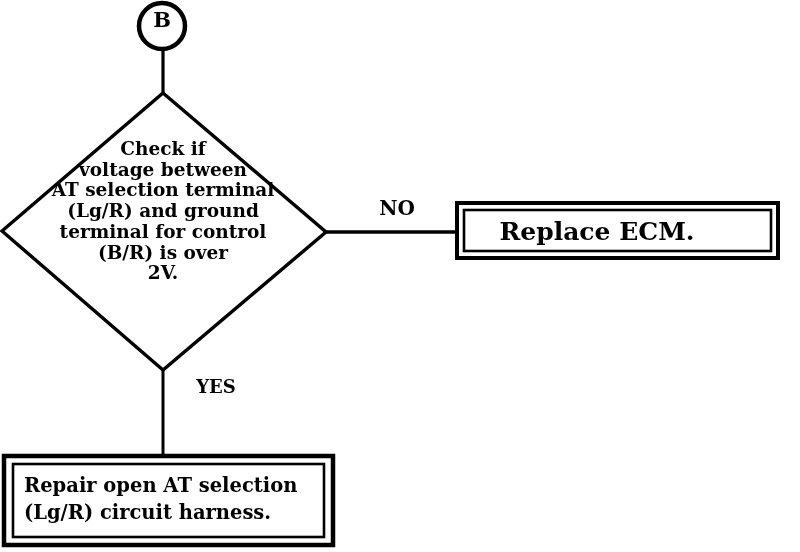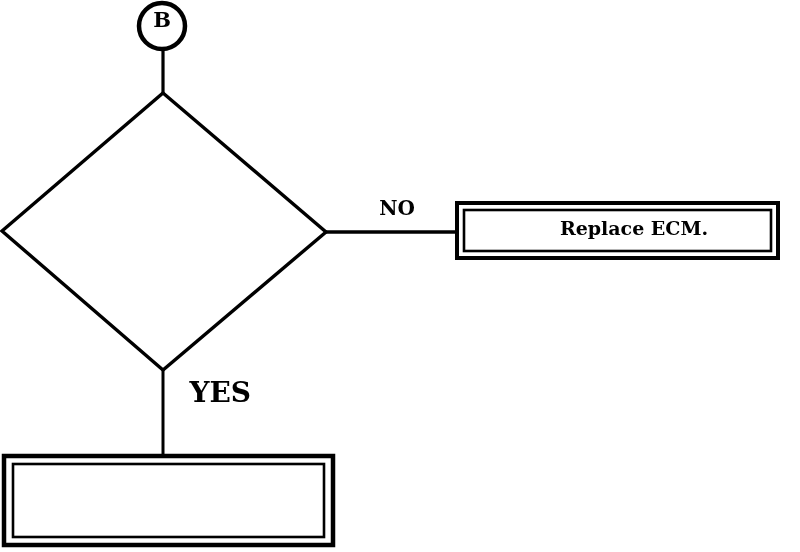--- a/index.html
+++ b/index.html
@@ -59,29 +59,29 @@
     top: 198px;
     width: 60px;
     font-size: 20px;
     text-align: right;
   }
 
   #branch-yes-label {
     left: 181px;
     top: 378px;
     width: 70px;
-    font-size: 28px;
-    text-align: right;
+    font-size: 18px;
+    text-align: center;
   }
 
   #ecm-box-text {
-    left: 478px;
+    left: 441px;
     top: 219px;
     width: 312px;
-    font-size: 19px;
+    font-size: 25px;
     text-align: center;
   }
 
   #repair-box-text {
     left: 24px;
     top: 473px;
     width: 290px;
     font-size: 19.5px;
     line-height: 1.38;
     text-align: left;
@@ -106,21 +106,30 @@
 
     <rect x="457" y="203" width="321" height="55" fill="#ffffff" stroke="#000000" stroke-width="4"></rect>
     <rect x="464" y="210" width="307" height="41" fill="#ffffff" stroke="#000000" stroke-width="2.6"></rect>
 
     <rect x="4" y="456" width="329" height="89" fill="#ffffff" stroke="#000000" stroke-width="4.5"></rect>
     <rect x="13" y="464" width="311" height="73" fill="#ffffff" stroke="#000000" stroke-width="2.6"></rect>
   </svg>
 
   <div class="txt" id="connector-label">B</div>
 
+  <div class="txt" id="decision-text">Check if
+voltage between
+AT selection terminal
+(Lg/R) and ground
+terminal for control
+(B/R) is over
+2V.</div>
 
   <div class="txt" id="branch-no-label">NO</div>
 
   <div class="txt" id="branch-yes-label">YES</div>
 
   <div class="txt" id="ecm-box-text">Replace ECM.</div>
 
+  <div class="txt" id="repair-box-text">Repair open AT selection
+(Lg/R) circuit harness.</div>
 
 </div>
 
 </body></html>

